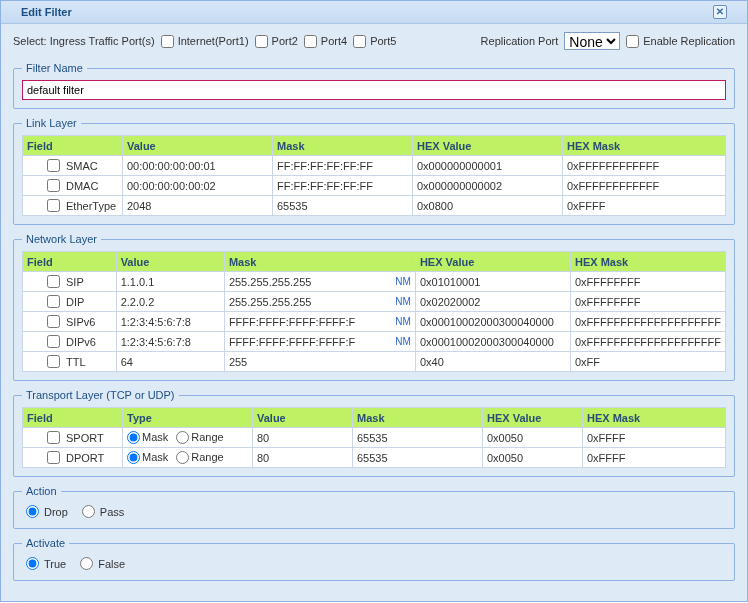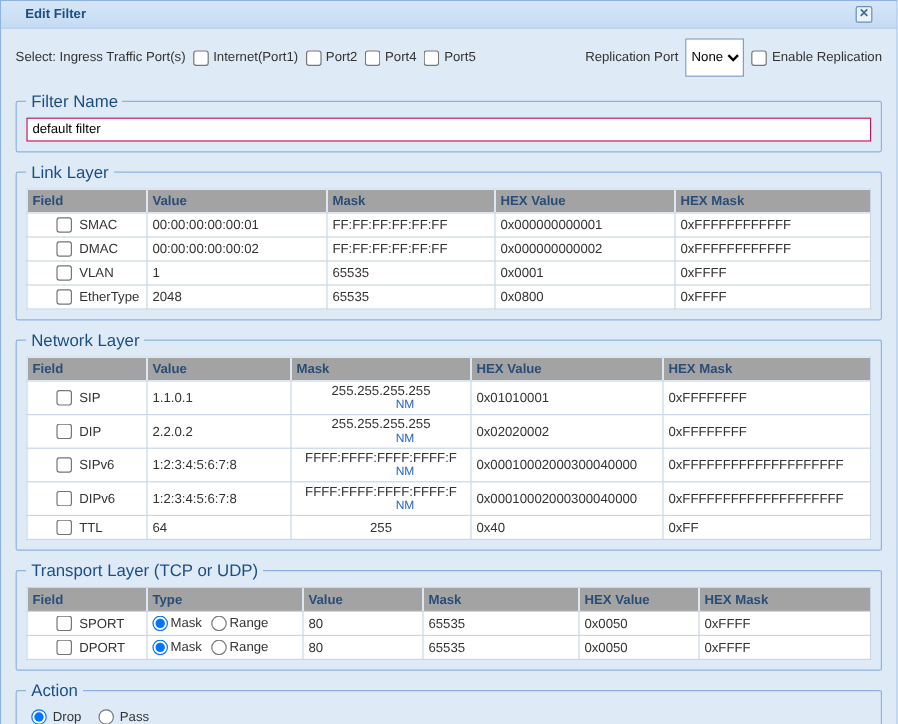--- a/index.html
+++ b/index.html
@@ -41,36 +41,36 @@
   .toprow {
     display: flex;
     align-items: center;
     gap: 6px;
     margin-bottom: 12px;
     flex-wrap: nowrap;
   }
   .toprow label { display: flex; align-items: center; gap: 2px; }
   .toprow .spacer { flex: 1; }
   select {
-    font-size: 11px;
+    font-size: 14px;
     border: 1px solid #7e9ec9;
     background: #fff;
-    height: 32px;
+    height: 18px;
   }
   fieldset {
     border: 1px solid #8db2e3;
     border-radius: 2px;
     margin: 0 0 8px 0;
     padding: 6px 8px 8px;
     background: #dfeaf7;
   }
   legend {
     color: #1b4e84;
     padding: 0 4px;
-    font-size: 14px;
+    font-size: 11px;
   }
   input[type=text] {
     width: 100%;
     border: 1px solid #be185d;
     height: 20px;
     padding: 2px 4px;
     font-size: 11px;
     background: #fff;
   }
   table.grid {
@@ -80,33 +80,33 @@
   }
   table.grid th, table.grid td {
     border: 1px solid #c8d6e8;
     padding: 2px 4px;
     text-align: left;
     height: 20px;
     white-space: nowrap;
     overflow: hidden;
   }
   table.grid th {
-    background: #a3a3a3;
+    background: #bef264;
     color: #2a4d77;
     font-weight: bold;
   }
   .fieldcell { display: flex; align-items: center; gap: 4px; padding-left: 20px; }
   .nm {
     color: #2a65c9;
     font-size: 10px;
     cursor: pointer;
     padding-left: 4px;
     margin-left: 36px;
   }
-  .maskcell { display: flex; justify-content: space-between; align-items: center; flex-direction: column; }
+  .maskcell { display: flex; justify-content: space-between; align-items: center; }
   .radiogroup { display: flex; align-items: center; gap: 14px; padding: 2px 4px; }
   .radiogroup label { display: flex; align-items: center; gap: 3px; }
   input[type=checkbox], input[type=radio] { margin: 0 2px 0 0; vertical-align: middle; }
   .typecell { display: flex; gap: 8px; align-items: center; }
 </style>
 </head>
 <body>
 
 <div class="window">
   <div class="titlebar">
@@ -188,32 +188,20 @@
               </td>
               <td>00:00:00:00:00:02</td>
               <td>FF:FF:FF:FF:FF:FF</td>
               <td>0x000000000002</td>
               <td>0xFFFFFFFFFFFF</td>
             </tr>
             <tr>
               <td>
                 <div class="fieldcell">
                   <input type="checkbox" style="">
-                  <span>VLAN</span>
-                </div>
-              </td>
-              <td>1</td>
-              <td>65535</td>
-              <td>0x0001</td>
-              <td>0xFFFF</td>
-            </tr>
-            <tr>
-              <td>
-                <div class="fieldcell">
-                  <input type="checkbox" style="">
                   <span>EtherType</span>
                 </div>
               </td>
               <td>2048</td>
               <td>65535</td>
               <td>0x0800</td>
               <td>0xFFFF</td>
             </tr>
           </tbody>
       </table>

